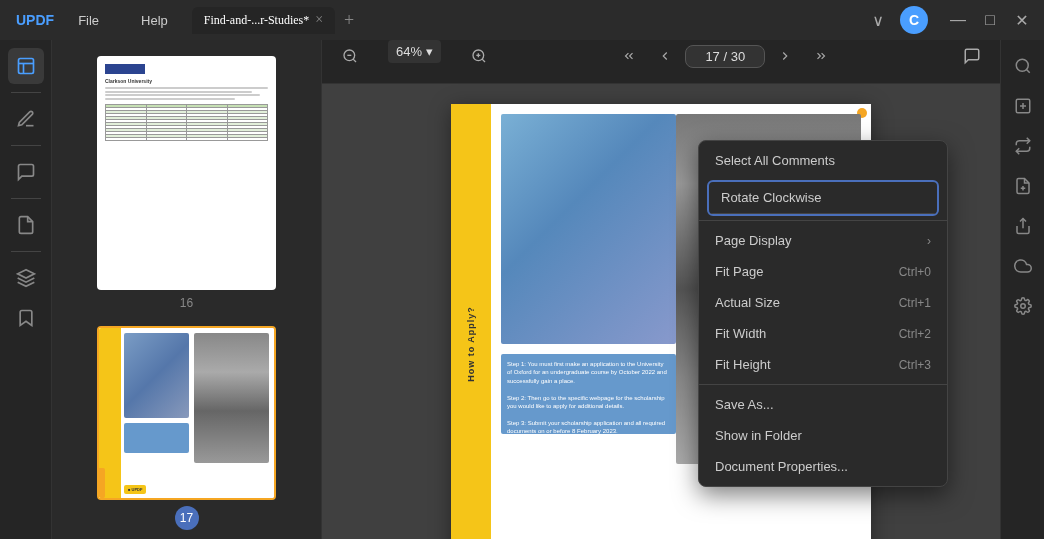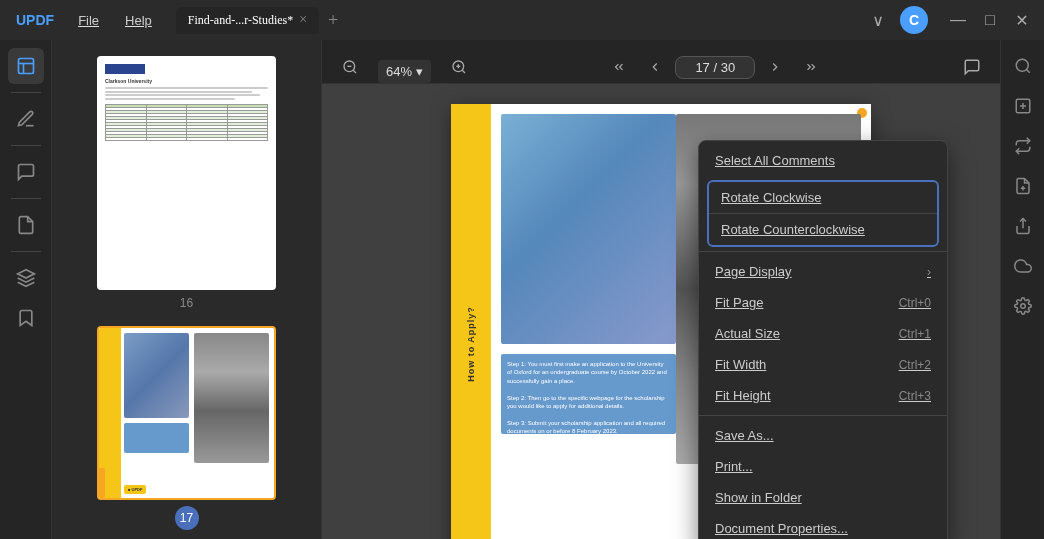--- a/index.html
+++ b/index.html
@@ -27,22 +27,21 @@
       gap: 6px;
       padding: 0 8px;
       color: #4a9eff;
       font-weight: bold;
       font-size: 14px;
     }
     .titlebar-logo span { color: #4a9eff; }
     .titlebar-menu {
       display: flex;
       align-items: center;
-      gap: 2px;
-      text-decoration: underline;
+      gap: 18px;
     }
     .titlebar-menu-item {
       padding: 4px 12px;
       border-radius: 4px;
       cursor: pointer;
       color: #ccc;
       font-size: 13px;
     }
     .tabs-area {
       display: flex;
@@ -293,26 +292,26 @@
       padding: 2px 4px;
       border-radius: 2px;
       font-size: 4px;
       font-weight: bold;
       color: #333;
     }
 
     
     .toolbar {
       display: flex;
-      align-items: flex-end;
+      align-items: flex-start;
       background: #252525;
       border-bottom: 1px solid #333;
       padding: 0 12px;
       height: 44px;
-      gap: 12px;
+      gap: 22px;
     }
     .toolbar-btn {
       width: 32px;
       height: 32px;
       display: flex;
       align-items: center;
       justify-content: center;
       border-radius: 6px;
       cursor: pointer;
       color: #aaa;
@@ -470,21 +469,20 @@
       overflow: hidden;
     }
     .menu-item {
       display: flex;
       align-items: center;
       justify-content: space-between;
       padding: 8px 16px;
       cursor: pointer;
       color: #ccc;
       font-size: 13px;
-      text-decoration: underline;
     }
     .menu-item .shortcut {
       color: #888;
       font-size: 12px;
     }
     .menu-item .arrow { color: #888; font-size: 12px; }
     .menu-divider {
       height: 1px;
       background: #444;
       margin: 4px 0;
@@ -767,23 +765,20 @@
       </div>
 
       <div class="context-menu">
         <div class="menu-item">
           <span>Select All Comments</span>
         </div>
         <div class="rotate-group">
           <div class="menu-item">
             <span>Rotate Clockwise</span>
           </div>
-          <div class="menu-item">
-            <span>Rotate Counterclockwise</span>
-          </div>
         </div>
         <div class="menu-divider"></div>
         <div class="menu-item">
           <span>Page Display</span>
           <span class="arrow">›</span>
         </div>
         <div class="menu-item">
           <span>Fit Page</span>
           <span class="shortcut">Ctrl+0</span>
         </div>
@@ -795,23 +790,20 @@
           <span>Fit Width</span>
           <span class="shortcut">Ctrl+2</span>
         </div>
         <div class="menu-item">
           <span>Fit Height</span>
           <span class="shortcut">Ctrl+3</span>
         </div>
         <div class="menu-divider"></div>
         <div class="menu-item">
           <span>Save As...</span>
-        </div>
-        <div class="menu-item">
-          <span>Print...</span>
         </div>
         <div class="menu-item">
           <span>Show in Folder</span>
         </div>
         <div class="menu-item">
           <span>Document Properties...</span>
         </div>
       </div>
     </div>
   </div>

